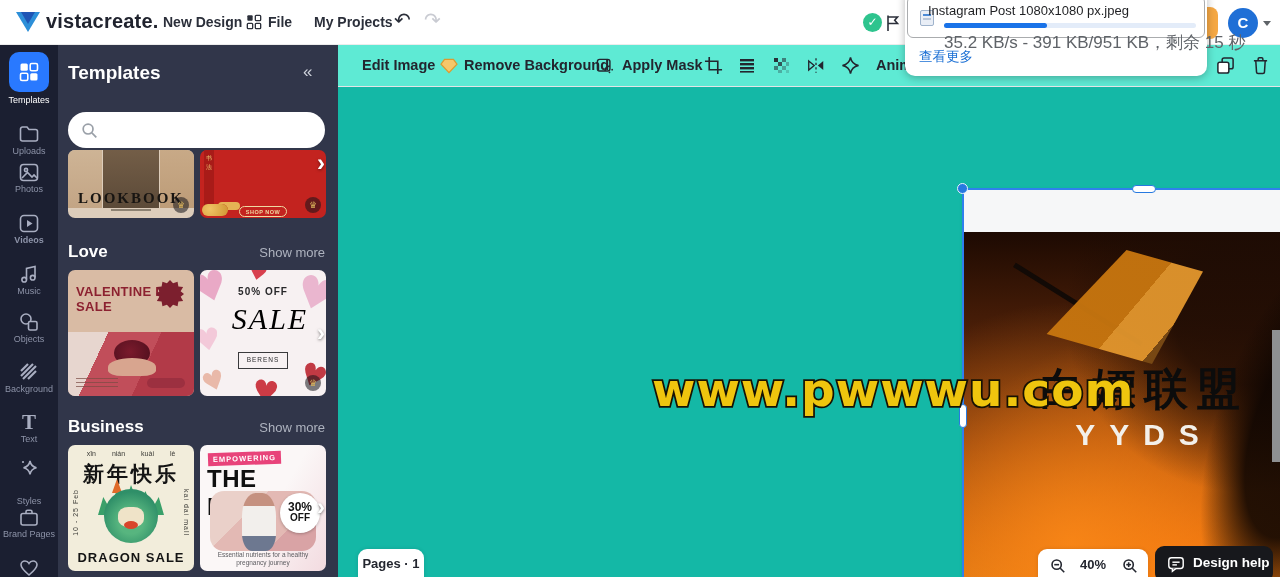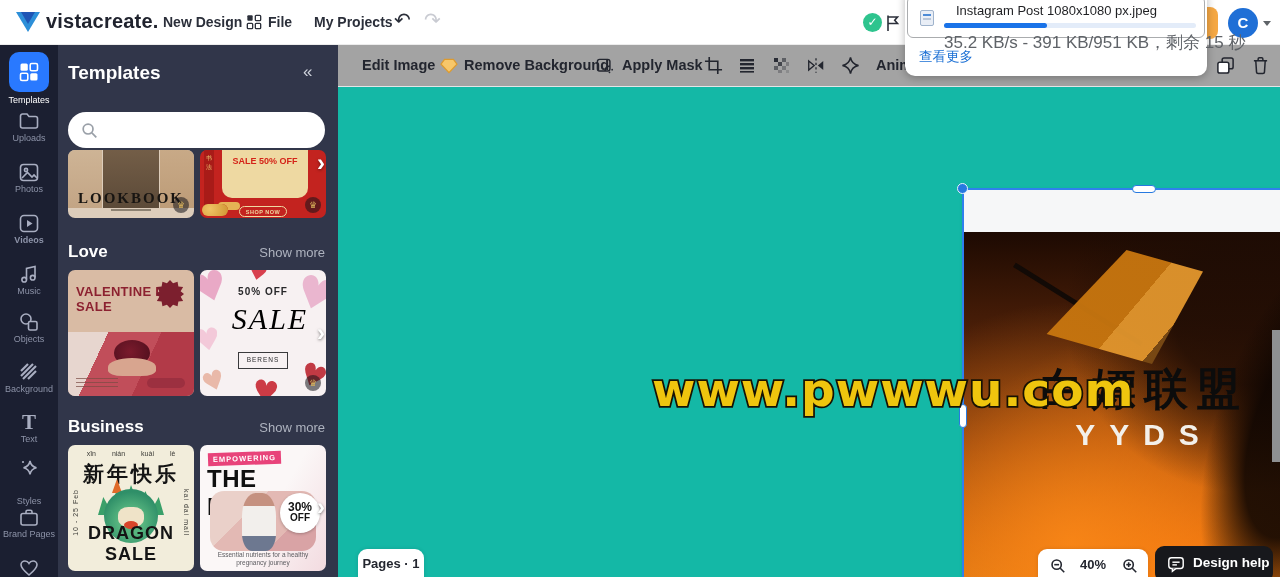--- a/index.html
+++ b/index.html
@@ -24,28 +24,28 @@
   .flag-ic { position:absolute; left:885px; top:14px; }
   .orange-btn-sliver { position:absolute; left:1198px; top:7px; width:20px; height:32px; border-radius:8px; background:#f5a844; z-index:90; }
   .avatar { position:absolute; left:1228px; top:8px; width:30px; height:30px; border-radius:50%; background:#1f6fd6; color:#fff; font-size:15px; font-weight:700; text-align:center; line-height:30px; z-index:95; cursor:pointer; }
   .avatar-caret { position:absolute; left:1263px; top:21px; width:0; height:0; border-left:4px solid transparent; border-right:4px solid transparent; border-top:5px solid #5f6368; z-index:95; }
 
   
   .dl-popup { position:absolute; left:905px; top:-8px; width:302px; height:84px; background:#fff; border-radius:0 0 10px 10px; box-shadow:0 2px 8px rgba(0,0,0,.28); z-index:100; }
   .dl-item { position:absolute; left:2px; top:4px; width:298px; height:42px; border:1px solid #aaacae; border-radius:6px; background:#fff; }
   .dl-fileic { position:absolute; left:12px; top:13px; width:14px; height:16px; background:#e9eef6; border:1px solid #9fb3cc; border-radius:2px; }
   .dl-fileic:after { content:""; position:absolute; left:2px; top:3px; width:8px; height:2px; background:#4d8bd6; box-shadow:0 4px 0 #b9c6d8; }
-  .dl-name { position:absolute; left:48px; top:6px; font-size:13px; color:#1f2023; white-space:nowrap; }
+  .dl-name { position:absolute; left:20px; top:6px; font-size:13px; color:#1f2023; white-space:nowrap; }
   .dl-track { position:absolute; left:36px; top:26px; width:252px; height:5px; border-radius:3px; background:#e3ecf9; }
   .dl-fill { position:absolute; left:0; top:0; height:5px; border-radius:3px; background:#1a73e8; width:41%; }
   .dl-details { position:absolute; left:36px; top:34px; font-size:17px; color:#5f6368; white-space:nowrap; }
   .dl-more { position:absolute; left:14px; top:56px; font-size:13.5px; color:#1a6fd4; cursor:pointer; }
 
   
-  .toolbar { position:absolute; left:338px; top:45px; width:942px; height:42px; background:#a3a3a3; border-bottom:1px solid #e4e5e7; z-index:20; }
+  .toolbar { position:absolute; left:338px; top:45px; width:942px; height:42px; background:#5eead4; border-bottom:1px solid #e4e5e7; z-index:20; }
   .tb-text { position:absolute; top:12px; font-size:14.5px; font-weight:600; color:#23262f; cursor:pointer; white-space:nowrap; }
   .tb-ic { position:absolute; top:11px; cursor:pointer; }
 
   
   .rail { position:absolute; left:0; top:45px; width:58px; height:532px; background:#1b1f31; z-index:25; }
   .rail-item { position:absolute; left:0; width:58px; text-align:center; cursor:pointer; color:#a9aec1; }
   .rail-item .lbl { display:block; font-size:9px; color:#8d93a8; margin-top:2px; }
   .rail-active-chip { position:absolute; left:9px; top:0; width:40px; height:40px; border-radius:10px; background:#2979ff; }
   .rail-item.active .lbl { color:#fff; }
 
@@ -100,21 +100,21 @@
   .t-drg { background:#f2eddb; }
   .t-drg .pinyin { position:absolute; left:0; top:5px; width:126px; text-align:center; font-size:7px; color:#3c3c38; word-spacing:14px; }
   .t-drg .cn { position:absolute; left:0; top:15px; width:126px; text-align:center; font-size:21px; font-weight:900; color:#141414; letter-spacing:3px; }
   .t-drg .vleft { position:absolute; left:4px; top:44px; writing-mode:vertical-rl; transform:rotate(180deg); font-size:7px; color:#3c3c38; letter-spacing:1px; }
   .t-drg .vright { position:absolute; right:4px; top:44px; writing-mode:vertical-rl; font-size:7px; color:#3c3c38; letter-spacing:1px; }
   .t-drg .body { position:absolute; left:36px; top:44px; width:54px; height:54px; border-radius:50%; background:radial-gradient(circle at 50% 60%,#57b57f 30%,#2f8f68 70%); }
   .t-drg .mane { position:absolute; left:30px; top:40px; width:66px; height:30px; background:#3aa06a; clip-path:polygon(0 100%,8% 40%,18% 80%,28% 20%,40% 70%,50% 0,62% 70%,72% 20%,82% 80%,92% 40%,100% 100%); }
   .t-drg .horn { position:absolute; left:44px; top:34px; width:10px; height:14px; background:#e06a28; clip-path:polygon(50% 0,100% 100%,0 100%); box-shadow:26px 0 0 #e06a28; }
   .t-drg .face { position:absolute; left:50px; top:62px; width:26px; height:20px; border-radius:40%; background:#efe3c8; }
   .t-drg .nose { position:absolute; left:56px; top:76px; width:14px; height:8px; border-radius:50%; background:#d9452b; }
-  .t-drg .footer { position:absolute; left:0; bottom:6px; width:126px; text-align:center; font-size:18px; font-weight:900; color:#141414; letter-spacing:1px; }
+  .t-drg .footer { position:absolute; left:0; bottom:6px; width:126px; text-align:center; font-size:13px; font-weight:900; color:#141414; letter-spacing:1px; }
 
   
   .t-bmp { background:linear-gradient(120deg,#fbf7f7 55%,#f3dbe0); }
   .t-bmp .tag { position:absolute; left:8px; top:7px; background:#e8437a; color:#fff; font-size:7.5px; font-weight:700; letter-spacing:1px; padding:2px 5px; transform:rotate(-2deg); }
   .t-bmp .ttl { position:absolute; left:7px; top:20px; font-size:24px; font-weight:900; color:#101010; letter-spacing:.5px; }
   .t-bmp .photo { position:absolute; left:10px; top:46px; width:106px; height:60px; border-radius:14px; background:linear-gradient(135deg,#ead0c9 0 35%,#e3b9b4 35% 70%,#d9a3a5 70%); }
   .t-bmp .figure { position:absolute; left:42px; top:48px; width:34px; height:58px; border-radius:40% 40% 30% 30%; background:linear-gradient(180deg,#c59180 22%,#f2efec 22% 75%,#6d7890 75%); }
   .t-bmp .badge { position:absolute; right:6px; top:48px; width:40px; height:40px; border-radius:50%; background:#fff; box-shadow:0 1px 3px rgba(0,0,0,.25); text-align:center; }
   .t-bmp .badge .b1 { display:block; font-size:12px; font-weight:900; color:#111; margin-top:7px; }
   .t-bmp .badge .b2 { display:block; font-size:10px; font-weight:900; color:#111; margin-top:-2px; }
@@ -289,21 +289,21 @@
       <span class="abs" style="left:19px; top:10px;">
         <svg width="20" height="20" viewBox="0 0 20 20" fill="#fff">
             <rect x="1.5" y="1.5" width="7.3" height="7.3" rx="1.5"></rect>
             <rect x="11.2" y="1.5" width="7.3" height="7.3" rx="1.5" fill="none" stroke="#fff" stroke-width="1.6"></rect>
             <rect x="1.5" y="11.2" width="7.3" height="7.3" rx="1.5" fill="none" stroke="#fff" stroke-width="1.6"></rect>
             <rect x="11.2" y="11.2" width="7.3" height="7.3" rx="1.5"></rect>
           </svg>
       </span>
       <span class="lbl" style="margin-top:43px;">Templates</span>
     </div>
-    <div class="rail-item" style="top:67px;">
+    <div class="rail-item" style="top:80px;">
       <span class="abs" style="left:19px; top:0;">
         <svg width="20" height="18" viewBox="0 0 20 18" fill="none" stroke="#a9aec1" stroke-width="1.6">
             <path d="M1.5 4 a2 2 0 0 1 2 -2 h4.5 l2 2.5 h6.5 a2 2 0 0 1 2 2 V14 a2 2 0 0 1 -2 2 h-13 a2 2 0 0 1 -2 -2 Z"></path>
           </svg>
       </span>
       <span class="lbl" style="margin-top:21px;">Uploads</span>
     </div>
     <div class="rail-item" style="top:118px;">
       <span class="abs" style="left:19px; top:0;">
         <svg width="20" height="19" viewBox="0 0 20 19" fill="none" stroke="#a9aec1" stroke-width="1.6">
@@ -401,24 +401,20 @@
       <div class="ph2"></div>
       <div class="ph3"></div>
       <div class="cap">LOOKBOOK</div>
       <div class="sub"></div>
       <div class="crown-badge">♛</div>
     </div>
     <div class="thumb t-cny" style="left:142px; top:105px; height:68px;">
       <div class="strip">
           <span>书法</span>
         </div>
-      <div class="panel-cream">
-
-        <div class="sale">SALE 50% OFF</div>
-      </div>
       <div class="shop">SHOP NOW</div>
       <div class="cloud"></div>
       <div class="crown-badge">♛</div>
     </div>
     <div class="row-arrow" style="top:108px;">›</div>
 
     <div class="sec-head" style="top:197px;">Love</div>
     <div class="sec-more" style="top:200px;">Show more</div>
     <div class="thumb t-val" style="left:10px; top:225px; height:126px;">
       <div class="ttl">VALENTINE DAY SALE</div>

